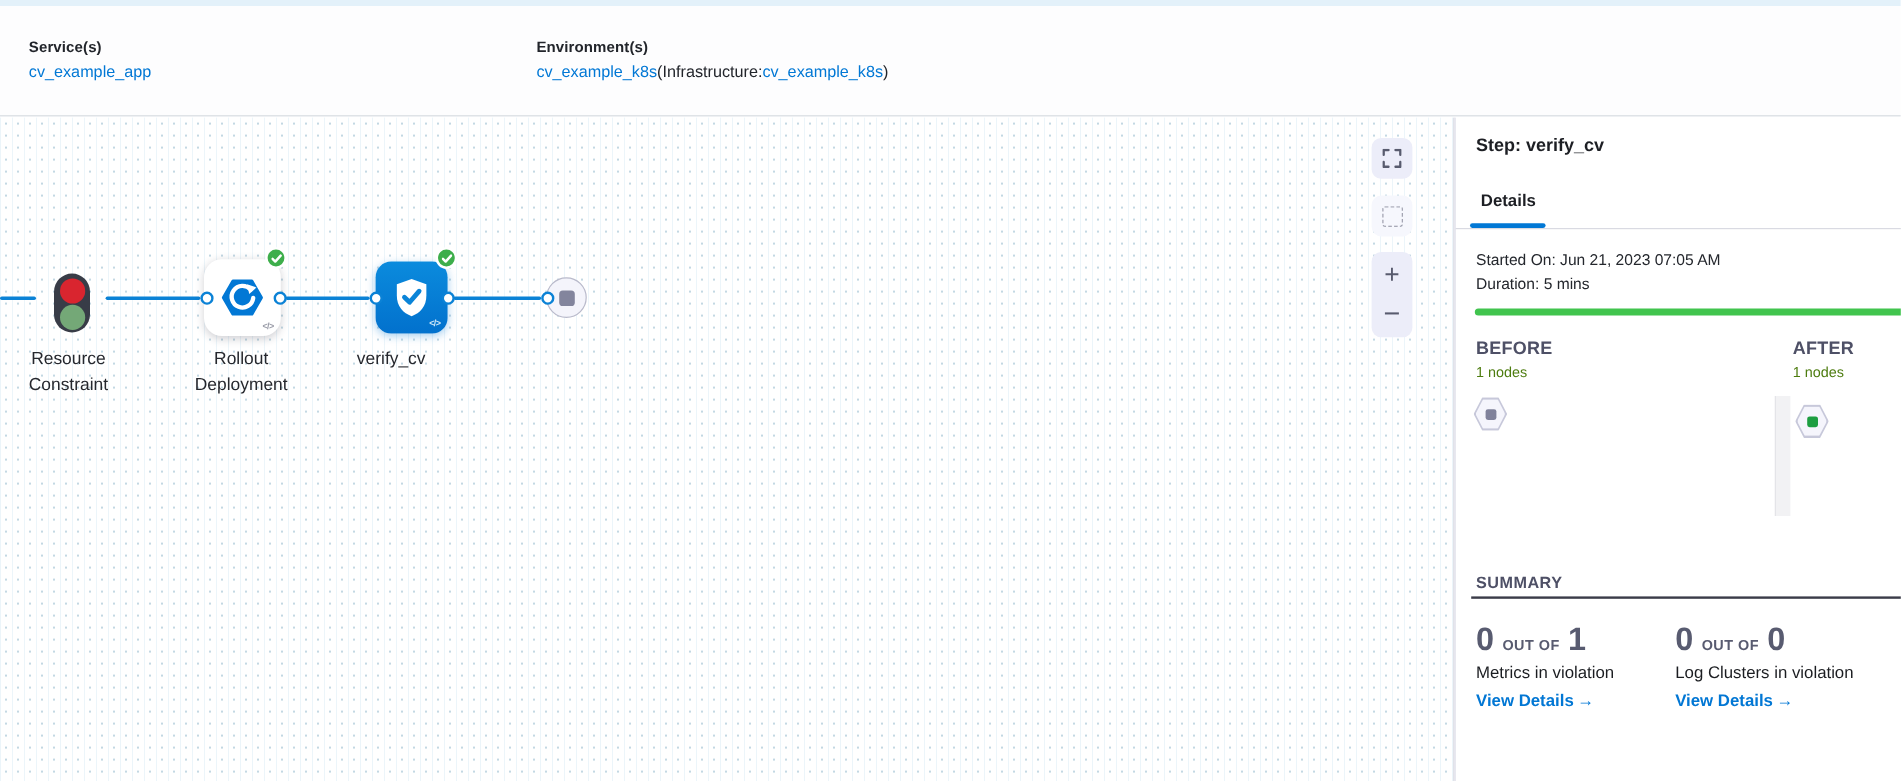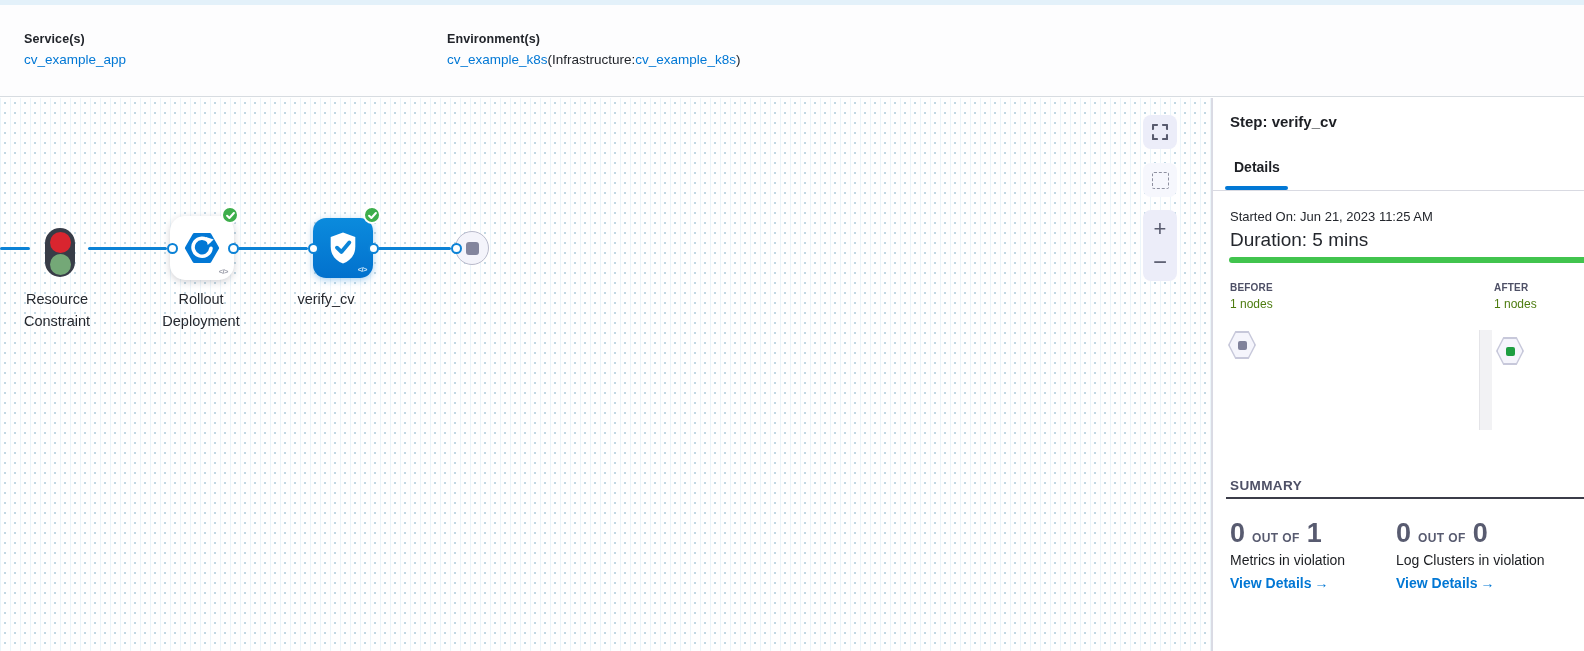--- a/index.html
+++ b/index.html
@@ -73,24 +73,24 @@
   .zoombtn.minus { font-size:24px; }
 
   
   .panel { position:absolute; left:1212px; top:98px; width:372px; height:553px; background:#fff;
            border-left:1px solid #d9dae4; }
   .p-title { position:absolute; left:17px; top:15px; font-size:15px; font-weight:700; color:#1d1f24; }
   .tab { position:absolute; left:21px; top:61px; font-size:14px; font-weight:700; color:#1d1f24; cursor:pointer; }
   .tab-underline { position:absolute; left:12px; top:88px; width:63px; height:3.5px; background:#0278d5; border-radius:3px; }
   .tab-divider { position:absolute; left:0; top:92px; width:372px; height:1px; background:#d9dae2; }
   .meta1 { position:absolute; left:17px; top:111px; font-size:13px; color:#24272d; }
-  .meta2 { position:absolute; left:17px; top:131px; font-size:19px; color:#24272d; }
+  .meta2 { position:absolute; left:17px; top:131px; font-size:13px; color:#24272d; }
   .progressbar { position:absolute; left:16px; top:159px; width:356px; height:6px;
                  background:#41c44e; border-radius:3px 0 0 3px; }
-  .ba-label { font-size:10px; font-weight:700; color:#4e5066; letter-spacing:.2px; }
+  .ba-label { font-size:15px; font-weight:700; color:#4e5066; letter-spacing:.2px; }
   .ba-count { margin-top:4px; font-size:12px; color:#4d7c0f; }
   .before-col { position:absolute; left:17px; top:184px; }
   .after-col { position:absolute; left:281px; top:184px; }
 
   .hexwrap { position:absolute; width:28px; height:28px; cursor:pointer; }
   .hex-before { left:15px; top:233px; }
   .hex-after { left:283px; top:239px; }
   .hex-outer { position:absolute; inset:0;
                clip-path:polygon(26% 0, 74% 0, 100% 50%, 74% 100%, 26% 100%, 0 50%);
                background:#c7c8da; }
@@ -208,21 +208,21 @@
   </div>
 </div>
 
 <div class="panel">
   <div class="p-title">Step: verify_cv</div>
 
   <div class="tab">Details</div>
   <div class="tab-underline"></div>
   <div class="tab-divider"></div>
 
-  <div class="meta1">Started On: Jun 21, 2023 11:25 AM</div>
+  <div class="meta1">Started On: Jun 21, 2023 07:05 AM</div>
   <div class="meta2">Duration: 5 mins</div>
 
   <div class="progressbar"></div>
 
   <div class="before-col">
     <div class="ba-label">BEFORE</div>
     <div class="ba-count">1 nodes</div>
   </div>
   <div class="after-col">
     <div class="ba-label">AFTER</div>

